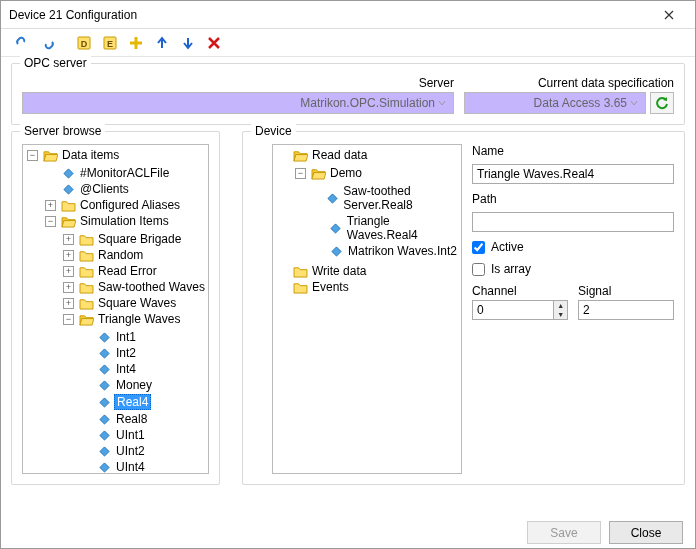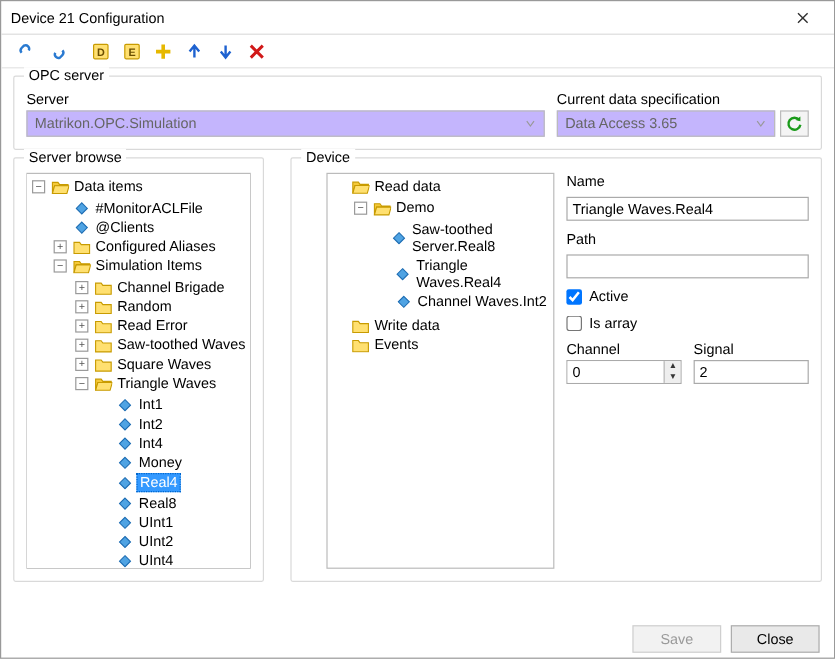--- a/index.html
+++ b/index.html
@@ -17,21 +17,21 @@
   .tb-btn { width:22px; height:22px; display:flex; align-items:center; justify-content:center; border:1px solid transparent; }
   .tb-sep { width:6px; }
 
   
   .content { padding:6px 10px 44px 10px; }
 
   
   .group { border:1px solid #d9d9d9; border-radius:2px; position:relative; padding:12px 10px 10px 10px; margin-bottom:6px;}
   .group > .legend { position:absolute; top:-8px; left:8px; background:#fff; padding:0 4px; font-size:12px; color:#000;}
 
-  .row { display:flex; gap:10px; }
+  .row { display:flex; gap:10px;text-align:right; }
   .col { display:flex; flex-direction:column; }
 
   label.small { font-size:12px; color:#000; margin-bottom:2px;}
 
   .combo { display:flex; align-items:center; background:#c4b5fd; border:1px solid #bbb; height:22px; padding:0 4px 0 6px; color:#666;}
   .combo .txt { flex:1; }
   .combo .caret { width:14px; text-align:center; color:#888;}
   .combo .caret svg { width:8px; height:8px; }
 
   .refresh-btn { width:24px; height:22px; border:1px solid #bbb; background:#f4f4f4; display:flex; align-items:center; justify-content:center; margin-left:4px;}
@@ -230,21 +230,21 @@
                   </div>
                   <ul class="tree">
                     <li class="wrap">
                       <div class="row-line">
                         <span class="expander">+</span>
                         <span class="icon folder">
                           <svg viewBox="0 0 16 14">
                             <path d="M1 3 h5 l1.5 2 H15 v8 H1 Z" fill="#ffe070" stroke="#c89b00"></path>
                           </svg>
                         </span>
-                        <span class="lbl">Channel Brigade</span>
+                        <span class="lbl">Square Brigade</span>
                       </div>
                     </li>
                     <li class="wrap">
                       <div class="row-line">
                         <span class="expander">+</span>
                         <span class="icon folder">
                           <svg viewBox="0 0 16 14">
                             <path d="M1 3 h5 l1.5 2 H15 v8 H1 Z" fill="#ffe070" stroke="#c89b00"></path>
                           </svg>
                         </span>
@@ -456,21 +456,21 @@
                       </div>
                     </li>
                     <li class="wrap">
                       <div class="row-line">
                         <span class="expander none"></span>
                         <span class="icon tag">
                           <svg viewBox="0 0 12 12">
                             <path d="M6 1 L11 6 L6 11 L1 6 Z" fill="#4fa3e3" stroke="#1e6db3"></path>
                           </svg>
                         </span>
-                        <span class="lbl">Channel Waves.Int2</span>
+                        <span class="lbl">Matrikon Waves.Int2</span>
                       </div>
                     </li>
                   </ul>
                 </li>
               </ul>
             </li>
             <li class="wrap">
               <div class="row-line">
                 <span class="expander none"></span>
                 <span class="icon folder">

